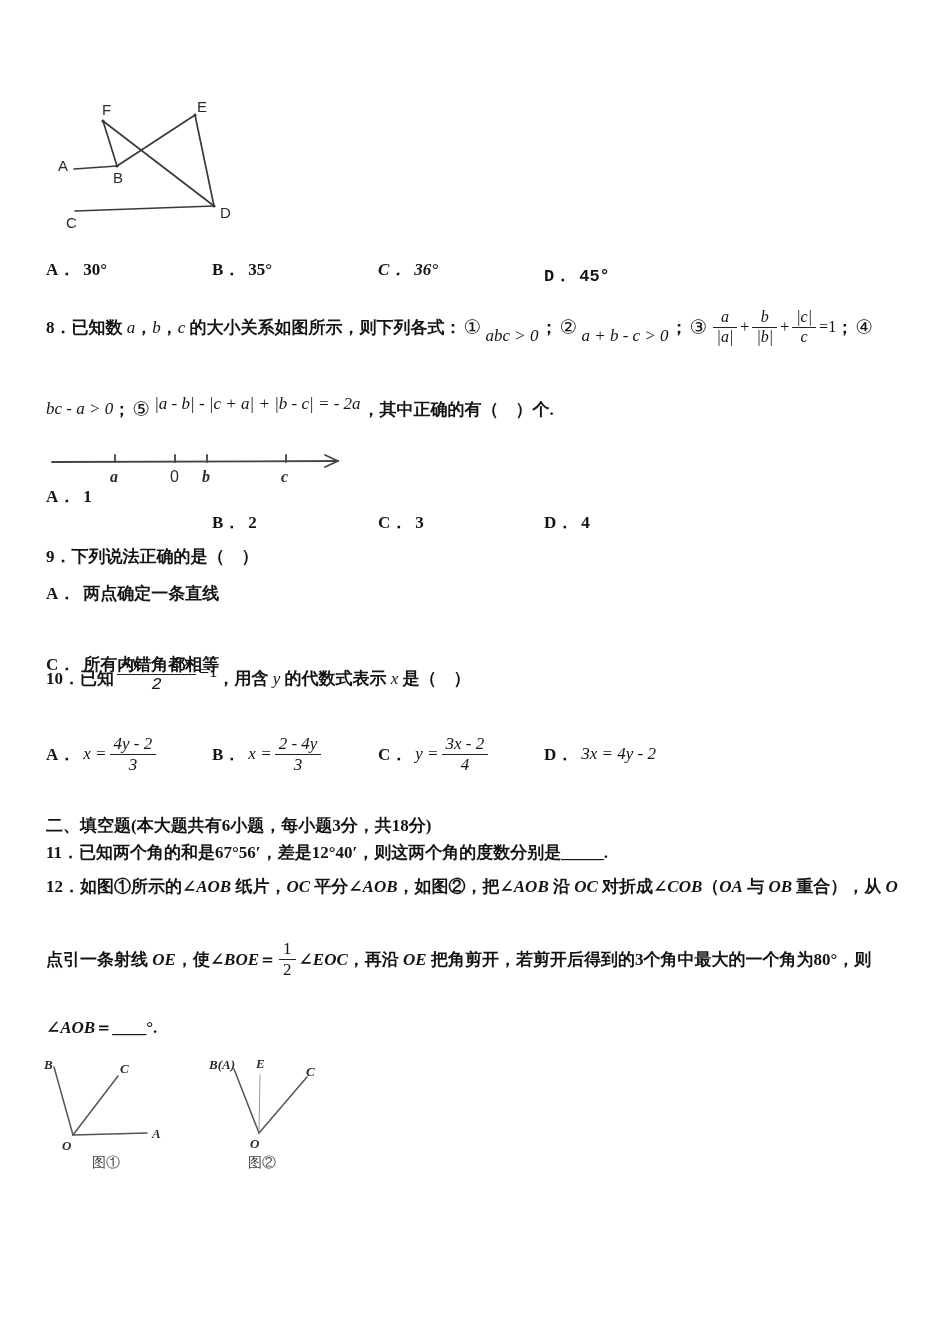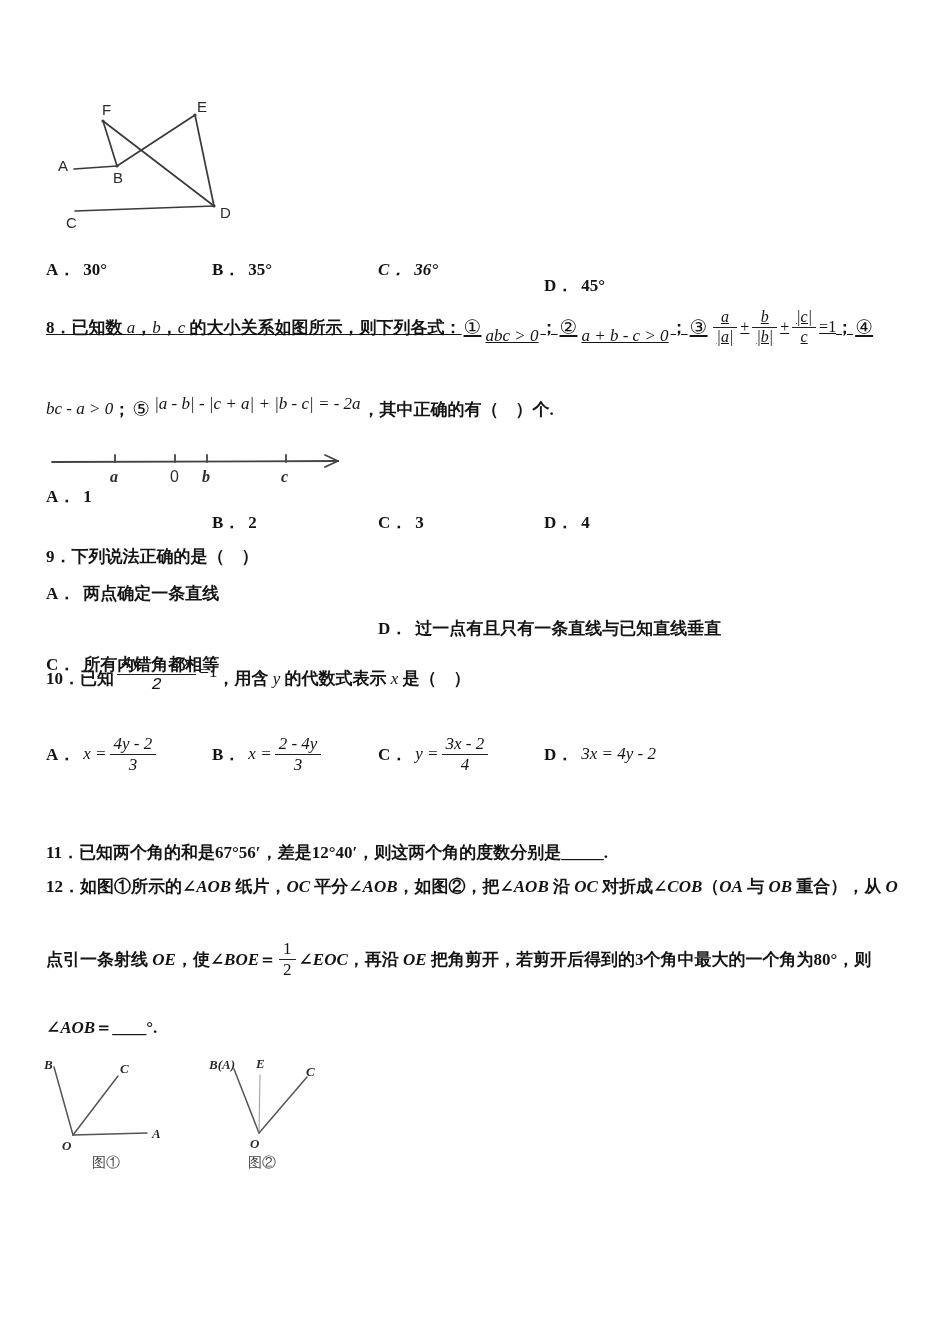--- a/index.html
+++ b/index.html
@@ -58,23 +58,23 @@
     <text x="73" y="105" font-size="15">B</text>
     <text x="26" y="150" font-size="15">C</text>
     <text x="180" y="140" font-size="15">D</text>
     <text x="157" y="34" font-size="15">E</text>
     <text x="62" y="37" font-size="15">F</text>
   </svg>
 
   <span class="abs" style="left:46px;  top:258px;"><span class="opt-label">A．</span><span class="opt-text">30°</span></span>
   <span class="abs" style="left:212px; top:258px;"><span class="opt-label">B．</span><span class="opt-text">35°</span></span>
   <span class="abs" style="left:378px; top:258px;font-style:italic;"><span class="opt-label">C．</span><span class="opt-text">36°</span></span>
-  <span class="abs" style="left:544px; top:274px;"><span class="opt-label">D．</span><span class="opt-text">45°</span></span>
-
-  <div class="abs row" style="left:46px; top:298px; height:58px;text-decoration:underline;">
+  <span class="abs" style="left:544px; top:264px;font-family:Liberation Mono, monospace;"><span class="opt-label">D．</span><span class="opt-text">45°</span></span>
+
+  <div class="abs row" style="left:46px; top:298px; height:58px;">
     <span><span class="run cn">8．已知数 </span><span class="run it">a</span><span class="run cn">，</span><span class="run it">b</span><span class="run cn">，</span><span class="run it">c</span><span class="run cn"> 的大小关系如图所示，则下列各式：</span></span>
     <span class="circ">①</span>
     <span class="it mlow">abc &gt; 0</span>
     <span class="cn">；</span>
     <span class="circ">②</span>
     <span class="it mlow">a + b - c &gt; 0</span>
     <span class="cn">；</span>
     <span class="circ">③</span>
     <span class="row" style="font-size:16px;">
       <span class="frac">
@@ -122,21 +122,20 @@
   </svg>
 
   <span class="abs" style="left:46px;  top:485px;"><span class="opt-label">A．</span><span class="opt-text">1</span></span>
   <span class="abs" style="left:212px; top:511px;"><span class="opt-label">B．</span><span class="opt-text">2</span></span>
   <span class="abs" style="left:378px; top:511px;"><span class="opt-label">C．</span><span class="opt-text">3</span></span>
   <span class="abs" style="left:544px; top:511px;"><span class="opt-label">D．</span><span class="opt-text">4</span></span>
 
   <div class="abs cn" style="left:46px; top:545px;">9．下列说法正确的是（　）</div>
   <span class="abs" style="left:46px;  top:582px;"><span class="opt-label">A．</span><span class="opt-text">两点确定一条直线</span></span>
   <span class="abs" style="left:46px;  top:617px;margin-top:36px;"><span class="opt-label">C．</span><span class="opt-text">所有内错角都相等</span></span>
-  <span class="abs" style="left:378px; top:617px;"><span class="opt-label">D．</span><span class="opt-text">过一点有且只有一条直线与已知直线垂直</span></span>
 
   <div class="abs row" style="left:46px; top:650px; height:56px;">
     <span class="cn">10．已知</span>
     <span class="frac up">
         <span class="fn">4y - 3x</span>
         <span class="fd">2</span>
       </span>
     <span class="rm" style="position:relative; top:-6px;">=1</span>
     <span><span class="run cn">，用含 </span><span class="run it">y</span><span class="run cn"> 的代数式表示 </span><span class="run it">x</span><span class="run cn"> 是（　）</span></span>
   </div>
@@ -163,20 +162,21 @@
     <span class="frac">
         <span class="fn">3x - 2</span>
         <span class="fd">4</span>
       </span>
   </div>
   <div class="abs row" style="left:544px; top:724px; height:60px;">
     <span class="opt-label">D．</span>
     <span class="it">3x = 4y - 2</span>
   </div>
 
+  <div class="abs cn" style="left:46px; top:814px;">二、填空题(本大题共有6小题，每小题3分，共18分)</div>
 
   <div class="abs cn" style="left:46px; top:841px;">11．已知两个角的和是67°56′，差是12°40′，则这两个角的度数分别是_____.</div>
 
   <div class="abs" style="left:46px; top:875px;"><span class="run cn">12．如图①所示的</span><span class="run itb">∠AOB</span><span class="run cn"> 纸片，</span><span class="run itb">OC</span><span class="run cn"> 平分</span><span class="run itb">∠AOB</span><span class="run cn">，如图②，把</span><span class="run itb">∠AOB</span><span class="run cn"> 沿 </span><span class="run itb">OC</span><span class="run cn"> 对折成</span><span class="run itb">∠COB</span><span class="run cn">（</span><span class="run itb">OA</span><span class="run cn"> 与 </span><span class="run itb">OB</span><span class="run cn"> 重合），从 </span><span class="run itb">O</span></div>
   <div class="abs row" style="left:46px; top:930px; height:58px;">
     <span><span class="run cn">点引一条射线 </span><span class="run itb">OE</span><span class="run cn">，使</span><span class="run itb">∠BOE</span><span class="run cn">＝</span></span>
     <span class="frac" style="font-style:normal;">
         <span class="fn">1</span>
         <span class="fd">2</span>
       </span>

